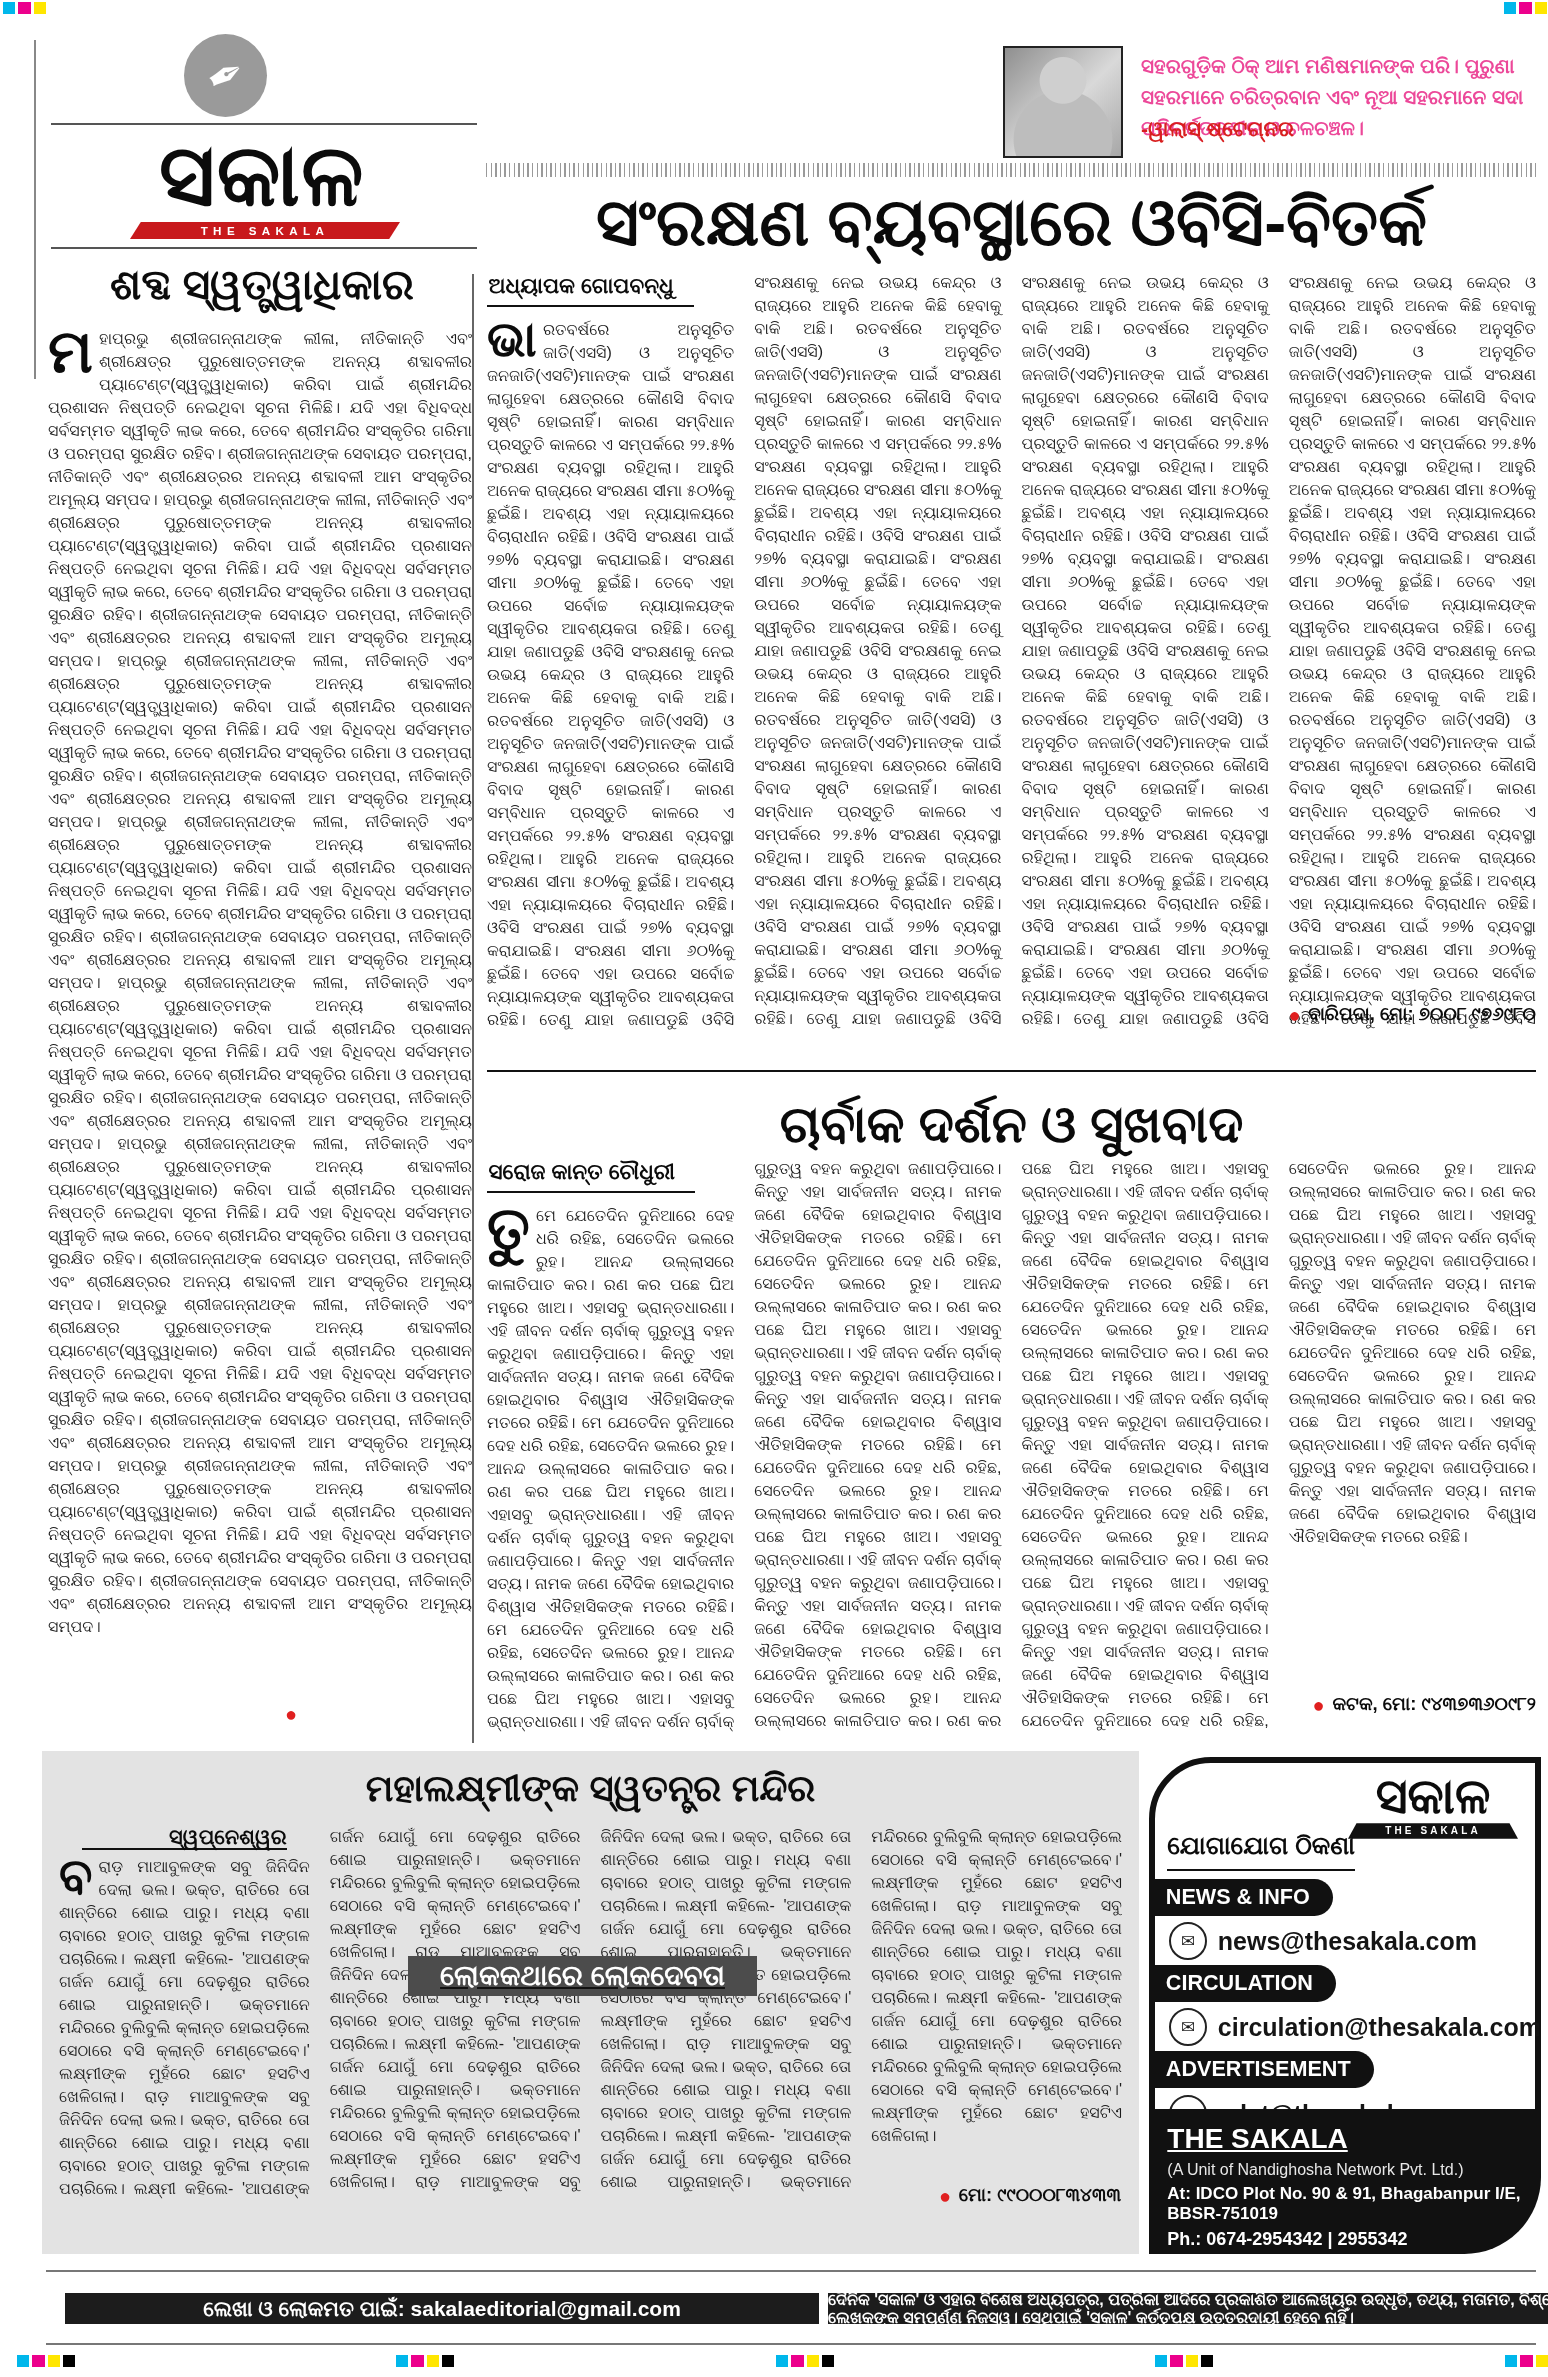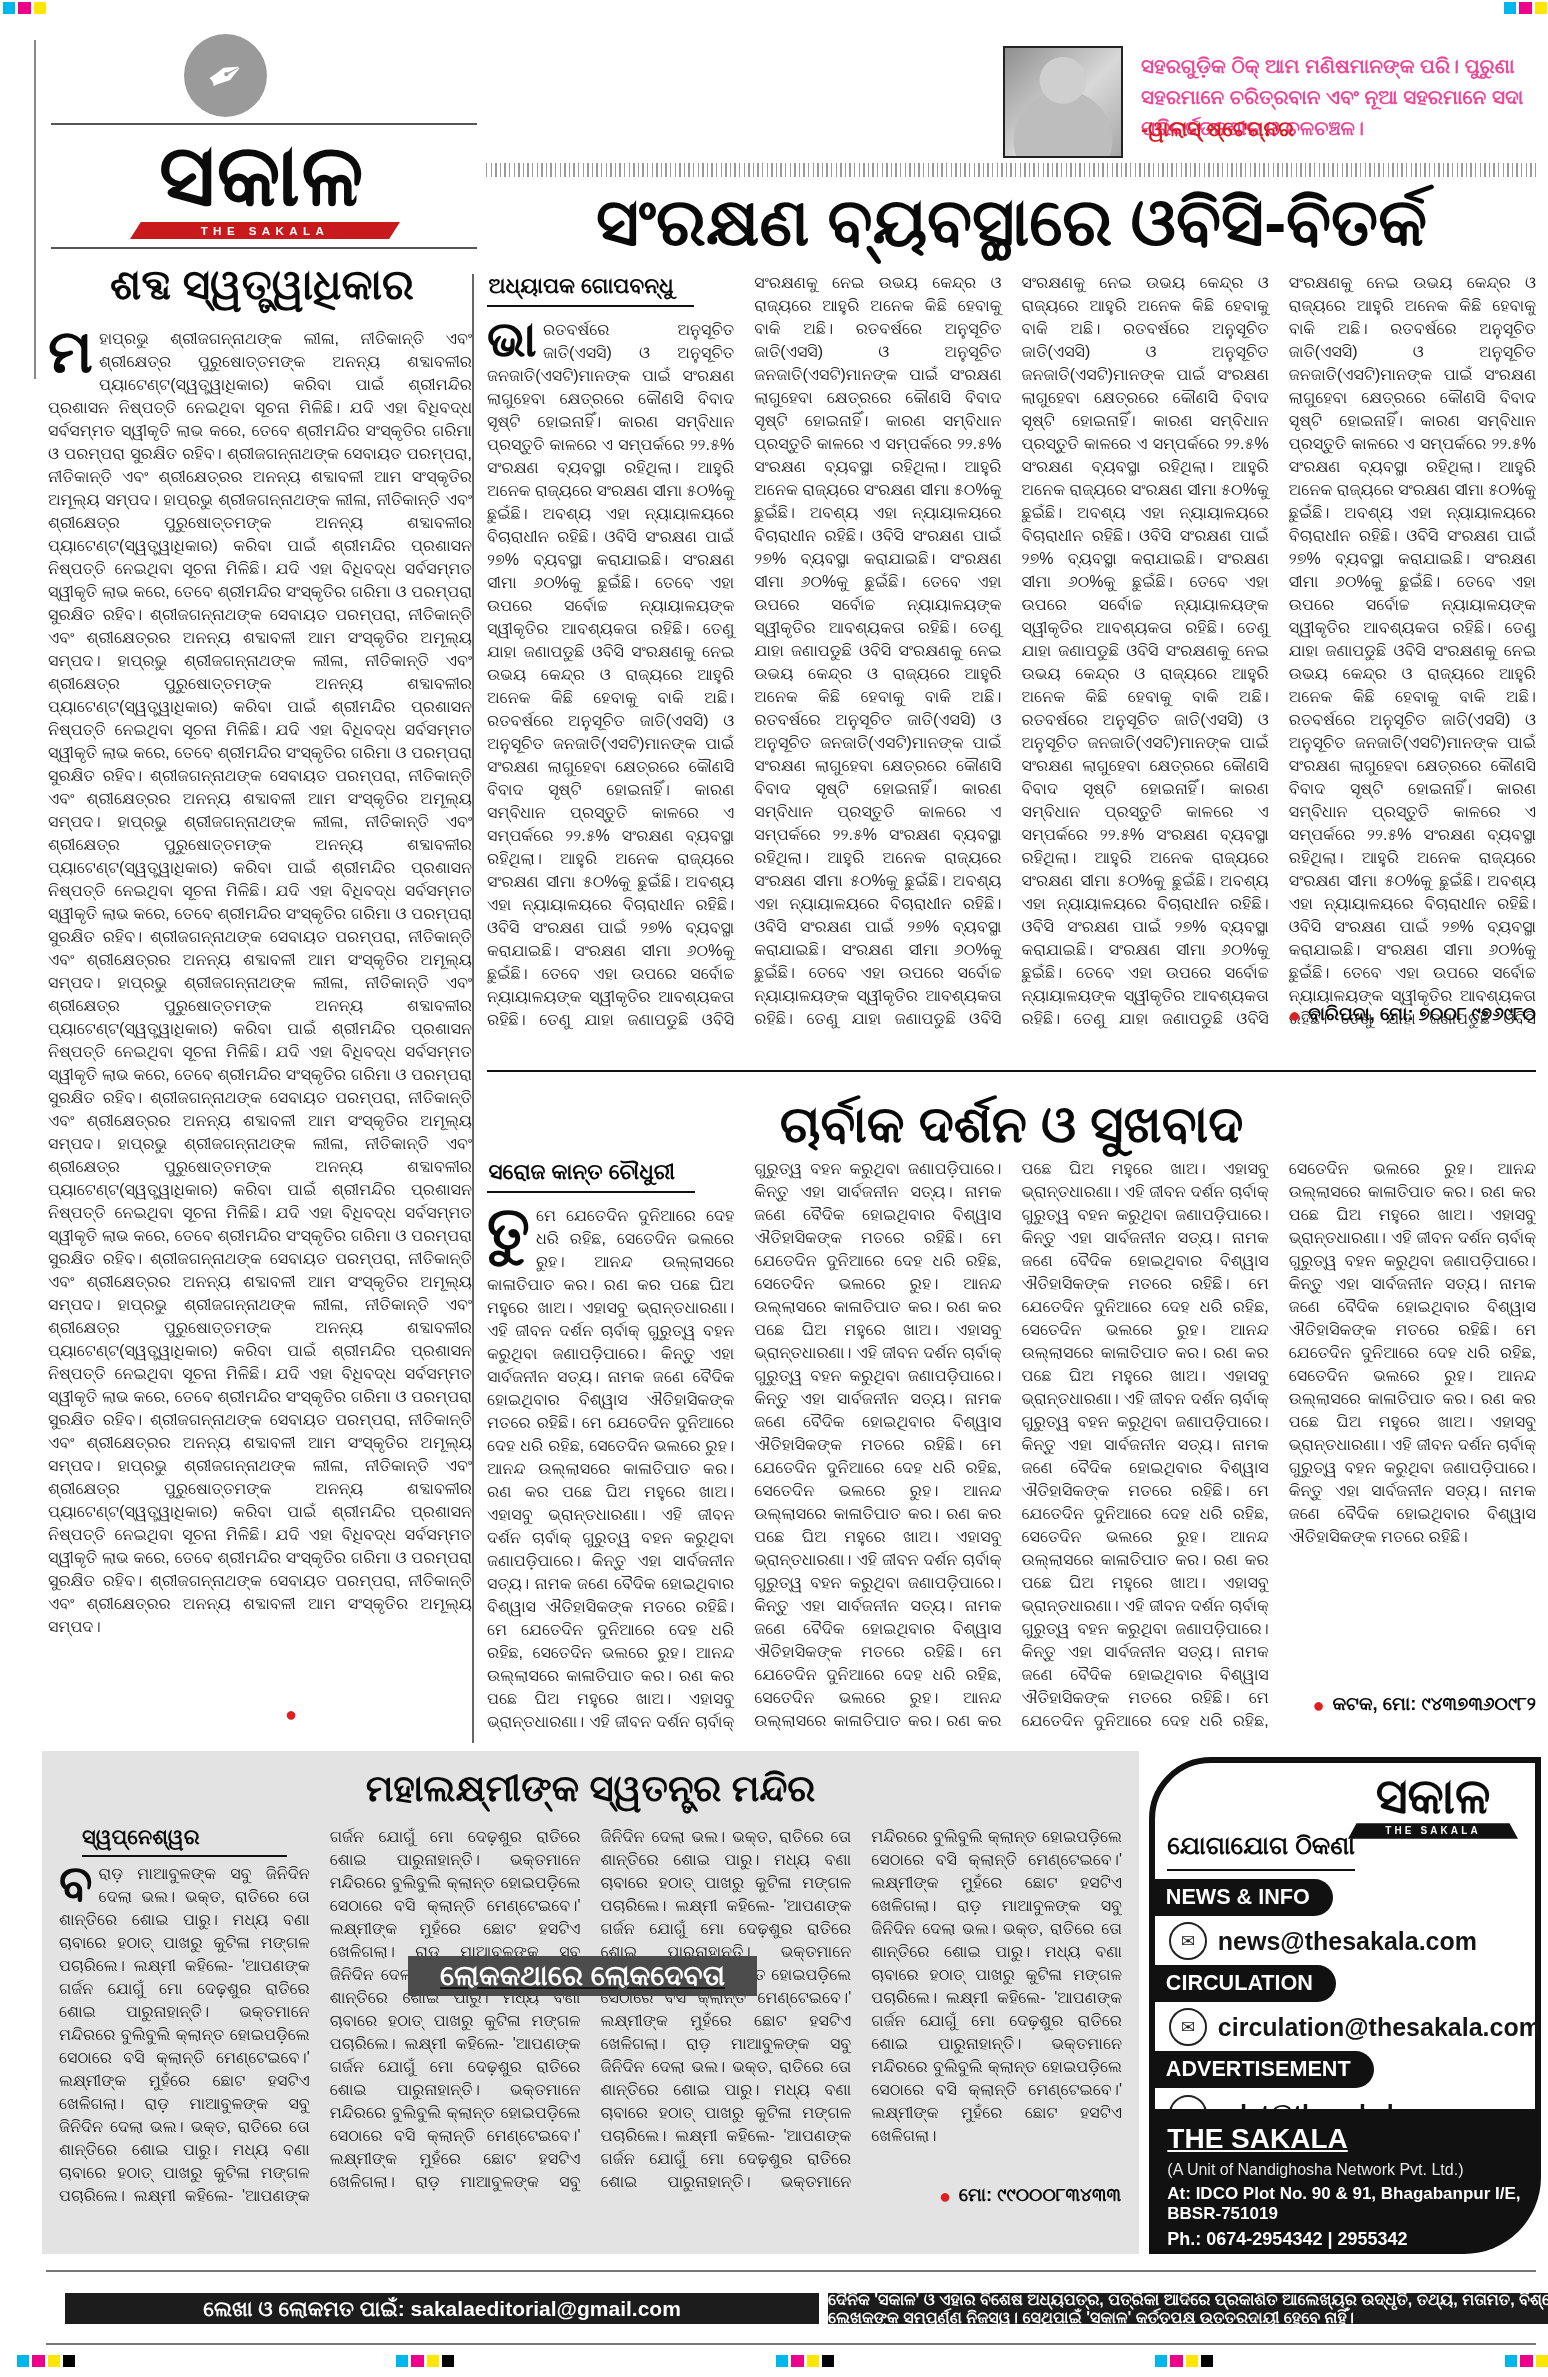--- a/index.html
+++ b/index.html
@@ -64,22 +64,22 @@
   .ch-cols{position:absolute;left:487px;top:1157px;width:1049px;height:594px;}
 
   .edit-cols{position:absolute;left:48px;top:327px;width:424px;height:1380px;
              text-align:justify;font-size:16px;line-height:23px;overflow:hidden;color:#1c1c1c;}
 
   
   .graybox{position:absolute;left:42px;top:1751px;width:1097px;height:503px;background:#e3e3e3;}
   .gb-headline{position:absolute;left:0;top:17px;width:100%;text-align:center;
                font-size:37px;font-weight:800;color:#0b0b0b;}
   .gb-cols{position:absolute;left:17px;top:74px;width:1063px;height:386px;}
-  .gb-byline{display:block;text-align:left;font-weight:800;font-size:21px;margin:0 23px 4.6px 23px;
-             border-bottom:2.3px solid #111;padding-bottom:7px;color:#0b0b0b;}
+  .gb-byline{display:block;text-align:right;font-weight:800;font-size:21px;margin:0 23px 4.6px 23px;
+             border-bottom:2.3px solid #111;padding-bottom:0;color:#0b0b0b;}
   .inset{position:absolute;left:408px;top:1956px;width:349px;height:40px;background:#4c4c4c;
          display:flex;align-items:center;justify-content:center;z-index:5;text-decoration:underline;}
   .inset span{color:#fff;font-size:28px;font-weight:800;}
 
   
   .contact{position:absolute;left:1149px;top:1757px;width:392px;height:497px;background:#fff;
            border:6.2px solid #111;border-radius:62px 0 85px 0;box-sizing:border-box;}
   .c-head{position:absolute;left:12.3px;top:68px;font-size:25px;font-weight:800;
           border-bottom:2.3px solid #111;padding-bottom:7.7px;color:#0b0b0b;}
   .c-logo{position:absolute;right:17px;top:7.7px;width:170px;text-align:center;}

